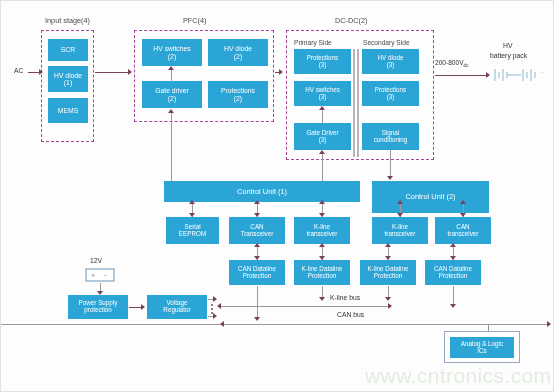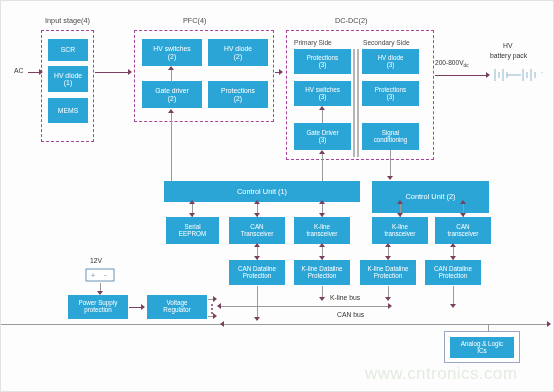--- a/index.html
+++ b/index.html
@@ -21,21 +21,21 @@
   .hline{position:absolute;background:#9a9a9a;height:1px;}
   .isoline{position:absolute;background:#b5b5b5;width:1.5px;}
 
   .ar-up,.ar-dn,.ar-lt,.ar-rt{position:absolute;width:0;height:0;}
   .ar-up{border-left:3px solid transparent;border-right:3px solid transparent;border-bottom:4px solid #7a4060;}
   .ar-dn{border-left:3px solid transparent;border-right:3px solid transparent;border-top:4px solid #7a4060;}
   .ar-rt{border-top:3px solid transparent;border-bottom:3px solid transparent;border-left:4px solid #7a4060;}
   .ar-lt{border-top:3px solid transparent;border-bottom:3px solid transparent;border-right:4px solid #7a4060;}
 
   .legendbox{position:absolute;border:1px solid #9aa7c4;background:#ffffff;box-sizing:border-box;}
-  .wm{position:absolute;color:#e3ece0;font-size:17px;letter-spacing:.4px;white-space:nowrap;font-family:"Liberation Sans",sans-serif;}
+  .wm{position:absolute;color:#e3ece0;font-size:21px;letter-spacing:.4px;white-space:nowrap;font-family:"Liberation Sans",sans-serif;}
   .batt{position:absolute;}
   .sub{font-size:4.6px;vertical-align:sub;}
 </style>
 </head>
 <body>
 
 <div id="canvas">
 
   <div class="grp" style="left:40px;top:29px;width:53px;height:112px;"></div>
   <div class="grp" style="left:133px;top:29px;width:140px;height:92px;"></div>

